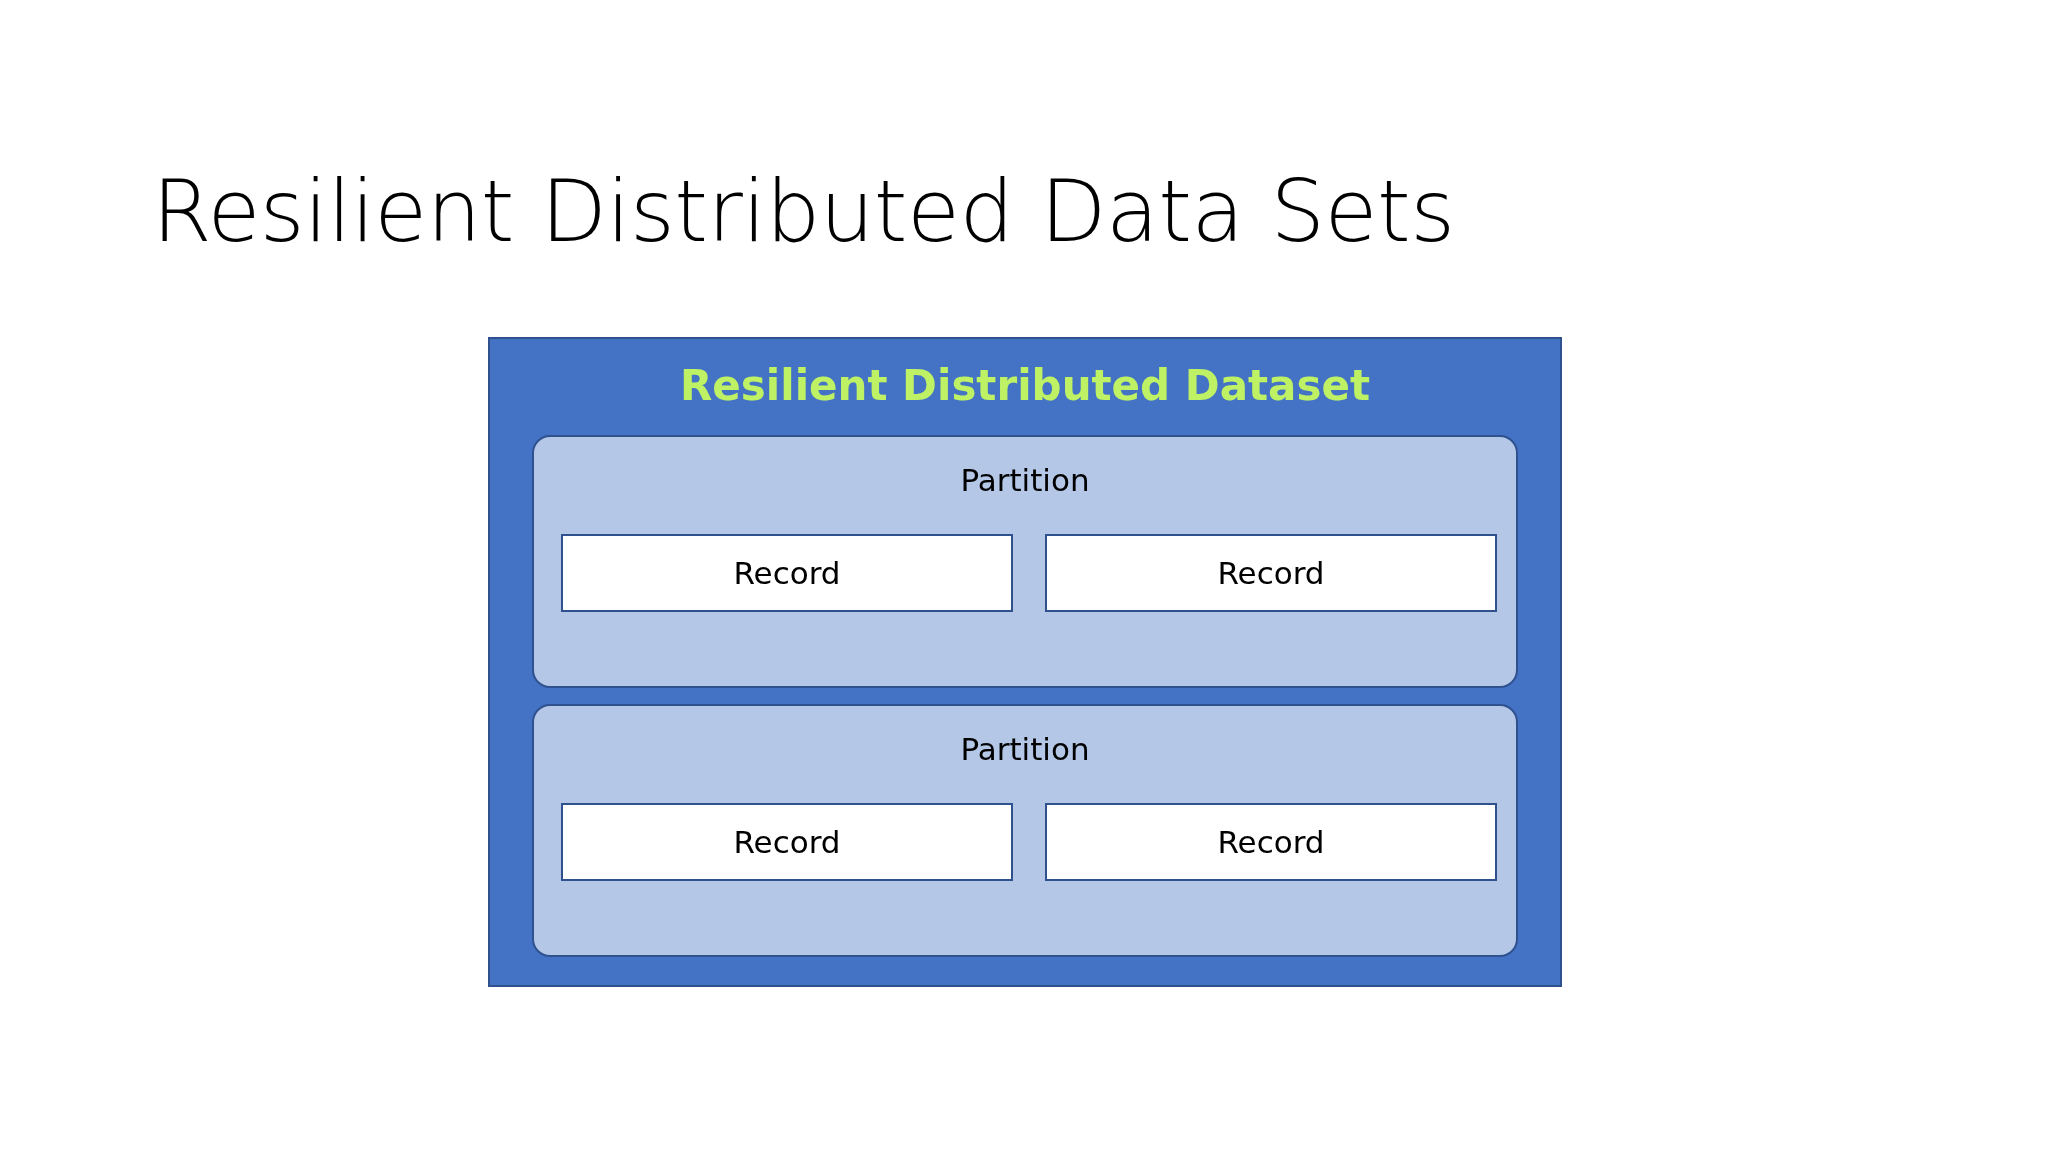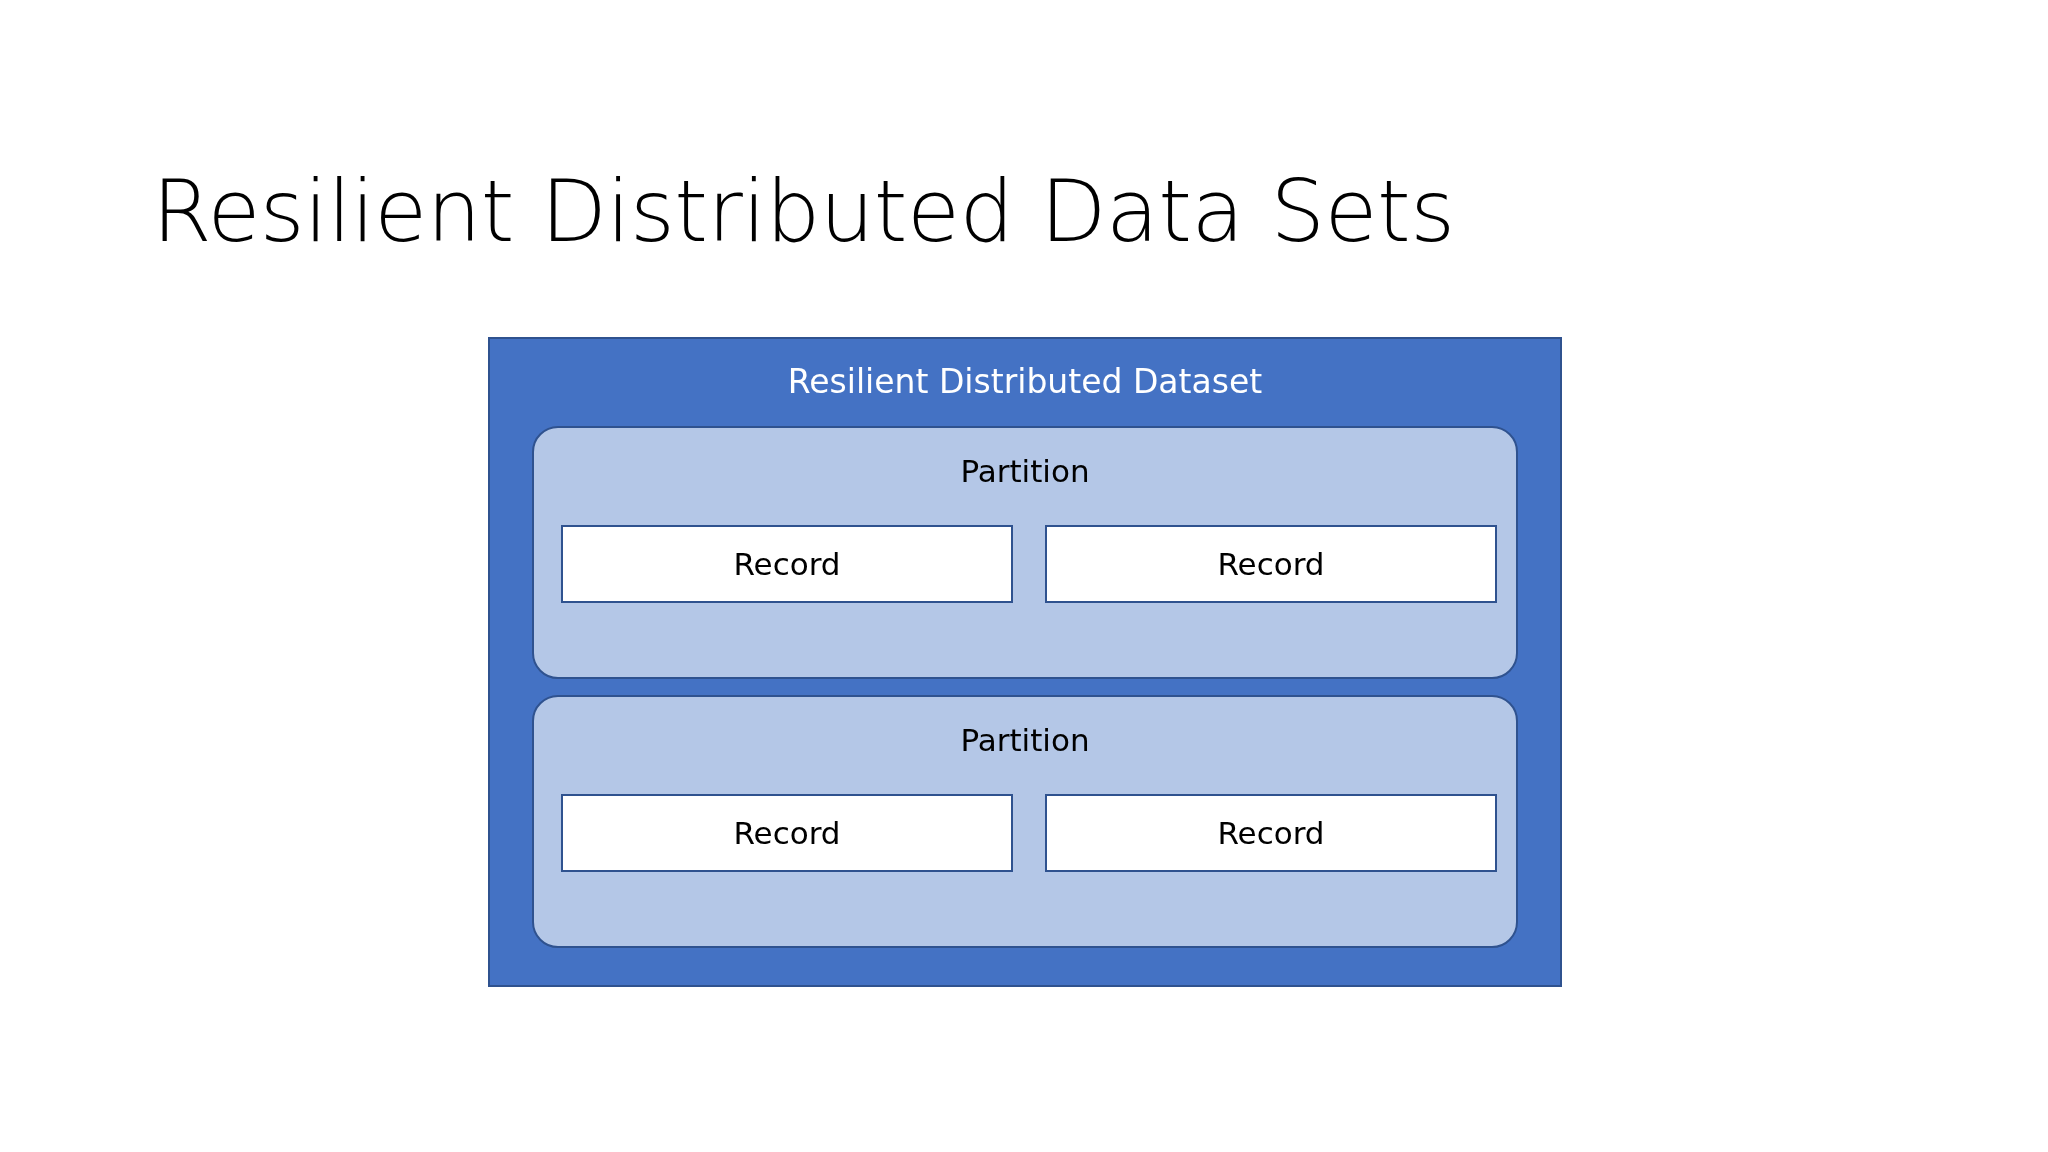--- a/index.html
+++ b/index.html
@@ -45,23 +45,23 @@
     height: 650px;
     box-sizing: border-box;
     background: #4472C4;
     border: 2px solid #2F528F;
     display: flex;
     flex-direction: column;
     align-items: center;
   }
 
   .rdd-title {
-    color: #ffffff;
-    font-size: 33px;
-    font-weight: 400;
+    color: #bef264;
+    font-size: 42px;
+    font-weight: 700;
     line-height: 1;
     margin-top: 26px;
     margin-bottom: 0;
     text-align: center;
     width: 100%;
   }
 
   .partitions {
     margin-top: 28px;
     width: 100%;
@@ -74,21 +74,21 @@
     box-sizing: border-box;
   }
 
   
   .partition {
     width: 986px;
     height: 253px;
     box-sizing: border-box;
     background: #B4C7E7;
     border: 2px solid #2F528F;
-    border-radius: 26px;
+    border-radius: 18px;
     display: flex;
     flex-direction: column;
     align-items: center;
     position: relative;
   }
 
   .partition-title {
     color: #000000;
     font-size: 31px;
     font-weight: 400;

